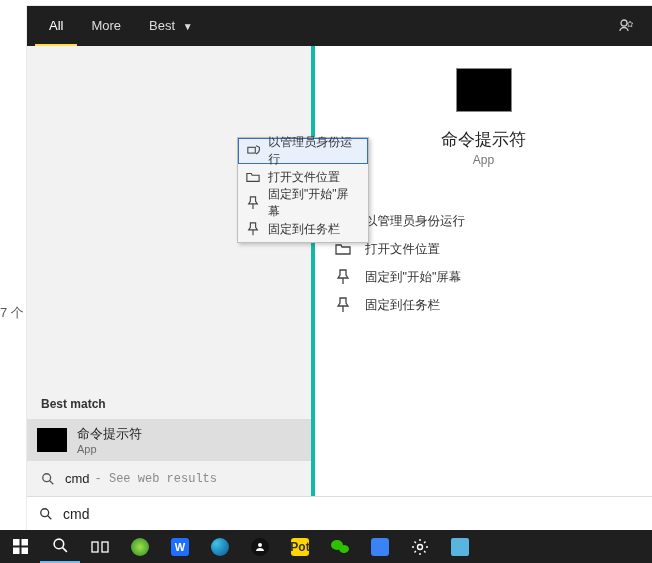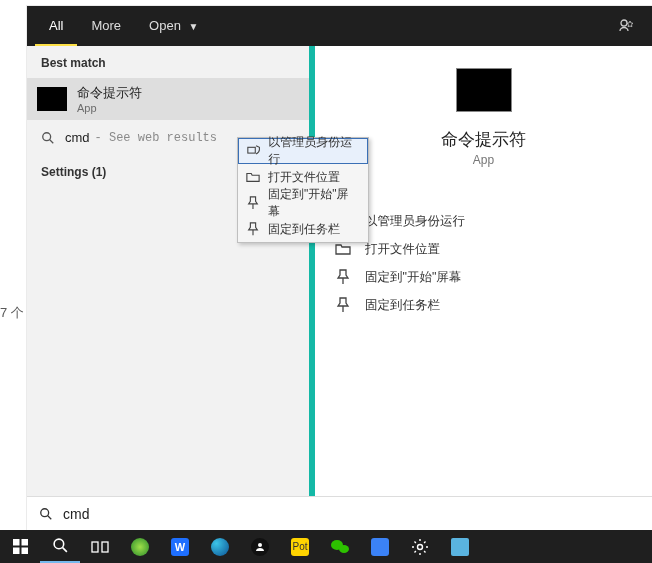--- a/index.html
+++ b/index.html
@@ -11,21 +11,21 @@
 
 .tab-bar { height: 40px; background: #1f1f1f; display: flex; align-items: center; padding-left: 8px; color: #fff; position: relative; }
 .tab { padding: 0 14px; height: 40px; line-height: 40px; font-size: 13px; color: #ddd; cursor: pointer; }
 .tab.active { color: #fff; border-bottom: 2px solid #fde047; }
 .tab .chev { margin-left: 4px; font-size: 10px; }
 .feedback-icon { position: absolute; right: 18px; top: 12px; width: 16px; height: 16px; }
 .feedback-icon svg { stroke: #ccc; }
 
 .content-area { flex: 1; display: flex; background: #fff; position: relative; }
 
-.left-pane { width: 288px; background: #f2f2f2; display: flex; flex-direction: column; border-right: 6px solid #14b8a6; }
+.left-pane { width: 288px; background: #f2f2f2; display: flex; flex-direction: column; border-right: 4px solid #14b8a6; justify-content: flex-end; }
 .section-header { padding: 10px 14px 8px; font-size: 12px; font-weight: 600; color: #333; }
 .result-item { display: flex; align-items: center; padding: 6px 10px; cursor: pointer; }
 .result-item.selected { background: #dedede; }
 .result-thumb { width: 30px; height: 24px; background: #000; margin-right: 10px; flex-shrink: 0; }
 .result-text { display: flex; flex-direction: column; }
 .result-title { font-size: 13px; color: #222; }
 .result-sub { font-size: 11px; color: #6b6b6b; }
 .web-row { display: flex; align-items: center; padding: 10px 14px; cursor: pointer; }
 .web-row .q { font-size: 13px; color: #222; margin-left: 10px; }
 .web-row .hint { font-size: 12px; color: #8a8a8a; margin-left: 5px; font-family: Liberation Mono, monospace; }
@@ -61,21 +61,21 @@
 <body>
 
 <div class="bg-fragment">7 个</div>
 
 <div class="search-window">
 
   <div class="tab-bar">
     <div class="tab active">All</div>
     <div class="tab">More</div>
     <div class="tab">
-      <span>Open</span>
+      <span>Best</span>
       <span class="chev">▼</span>
     </div>
     <div class="feedback-icon">
       <svg viewBox="0 0 16 16" fill="none" stroke-width="1.3">
           <circle cx="6" cy="5" r="3"></circle>
           <path d="M2 13c0-2 2-3.5 4-3.5s4 1.5 4 3.5"></path>
           <path d="M12 3l1 2 2 .3-1.5 1.4.4 2L12 8l-1.9.7.4-2L9 5.3 11 5z" stroke-width="0.8"></path>
         </svg>
     </div>
   </div>
@@ -94,21 +94,20 @@
       <div class="web-row">
         <span class="search-glyph">
           <svg viewBox="0 0 16 16" fill="none" stroke="#555" stroke-width="1.5">
               <circle cx="6.5" cy="6.5" r="4.5"></circle>
               <line x1="10" y1="10" x2="14" y2="14"></line>
             </svg>
         </span>
         <span class="q">cmd</span>
         <span class="hint">- See web results</span>
       </div>
-      <div class="section-header">Settings (1)</div>
     </div>
 
     <div class="right-pane">
       <div class="preview-thumb"></div>
       <div class="preview-title">命令提示符</div>
       <div class="preview-sub">App</div>
 
       <div class="actions">
         <div class="action-row">
           <span class="action-icon">
@@ -228,21 +227,21 @@
     </div>
   <div class="tb-item">
       <div class="tb-square" style="background:#111;border-radius:50%;display:flex;align-items:center;justify-content:center">
         <svg width="10" height="10" viewBox="0 0 10 10" fill="#fff">
           <circle cx="5" cy="3" r="2"></circle>
           <path d="M1 9c0-2 2-3 4-3s4 1 4 3z"></path>
         </svg>
       </div>
     </div>
   <div class="tb-item">
-      <div class="tb-square" style="background:#ffd400;display:flex;align-items:center;justify-content:center;color:#333;font-size:10px;font-weight:normal;line-height:1">Pot</div>
+      <div class="tb-square" style="background:#ffd400;display:flex;align-items:center;justify-content:center;color:#333;font-size:12px;font-weight:bold;line-height:1">Pot</div>
     </div>
   <div class="tb-item">
       <svg width="20" height="18" viewBox="0 0 20 18" fill="#2dc100">
         <ellipse cx="7" cy="7" rx="6" ry="5"></ellipse>
         <ellipse cx="14" cy="11" rx="5" ry="4" fill="#2dc100"></ellipse>
       </svg>
     </div>
   <div class="tb-item">
       <div class="tb-square" style="background:#3b82f6;border-radius:3px"></div>
     </div>

